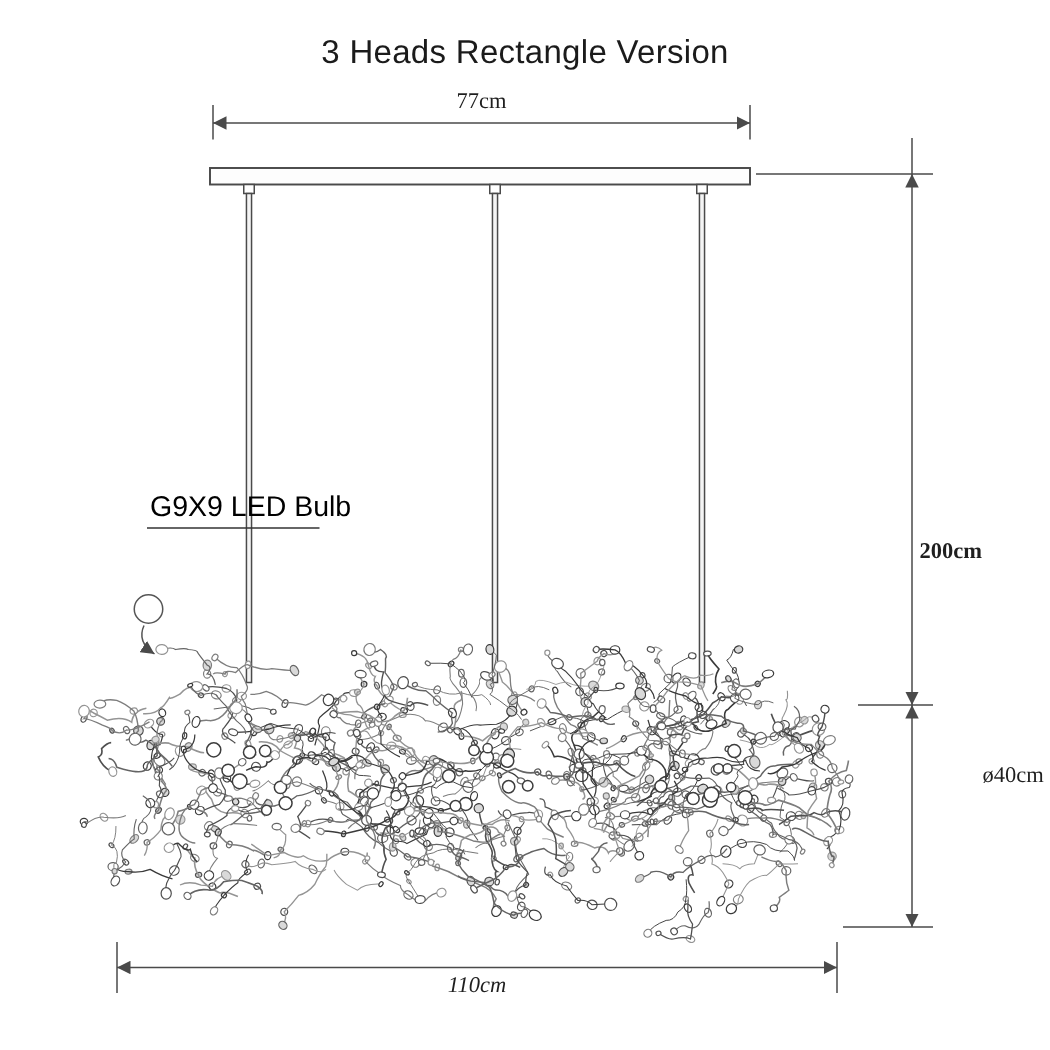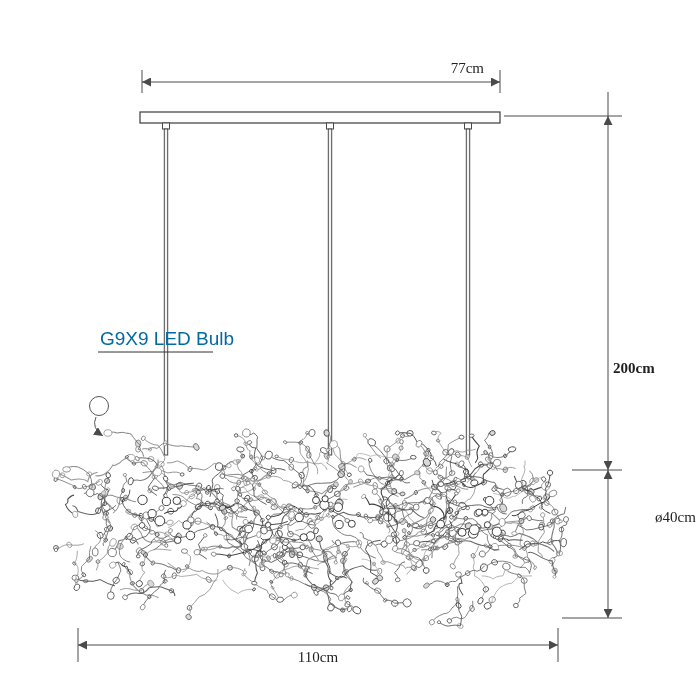--- a/index.html
+++ b/index.html
@@ -9,26 +9,26 @@
   }
   .art{position:absolute;left:0;top:0;}
   .title{
     position:absolute;top:22px;left:0;width:100%;text-align:center;
     font-size:22px;color:#1b1b1b;letter-spacing:.2px;
   }
   .dim{
     position:absolute;font-family:"Liberation Serif",serif;
     font-size:15px;color:#1f1f1f;white-space:nowrap;
   }
-  .dim-top{top:60px;left:126px;width:358px;text-align:right;}
+  .dim-top{top:60px;left:142px;width:358px;text-align:center;}
   .dim-right-1{top:360px;left:613px;font-weight:bold;}
   .dim-right-2{top:509px;left:611px;margin-left:44px;}
-  .dim-bottom{top:649px;left:78px;width:480px;text-align:center;}
+  .dim-bottom{top:649px;left:78px;width:480px;text-align:center;font-style:italic;}
   .ann{
-    position:absolute;font-size:19px;color:#0369a1;white-space:nowrap;
+    position:absolute;font-size:19px;color:#000000;white-space:nowrap;
   }
   .ann-1{top:328px;left:100px;}
   .ann-2{top:355px;left:100px;}
 </style>
 </head>
 <body>
 
 <div class="canvas">
 
   <svg class="art" width="700" height="700" viewBox="0 0 700 700">
@@ -1002,18 +1002,19 @@
         <circle cx="496.8" cy="531.7" r="4.6" fill="#ffffff" stroke="#3d3d3d" stroke-width="1"></circle>
         <circle cx="479.0" cy="512.3" r="3.2" fill="#ffffff" stroke="#3d3d3d" stroke-width="1"></circle>
         <circle cx="440.6" cy="524.1" r="4.0" fill="#ffffff" stroke="#3d3d3d" stroke-width="1"></circle>
         <circle cx="473.2" cy="533.3" r="4.9" fill="#ffffff" stroke="#3d3d3d" stroke-width="1"></circle>
         <circle cx="474.3" cy="529.7" r="4.9" fill="#ffffff" stroke="#3d3d3d" stroke-width="1"></circle>
         <circle cx="489.5" cy="500.7" r="4.3" fill="#ffffff" stroke="#3d3d3d" stroke-width="1"></circle>
         <circle cx="487.4" cy="524.8" r="3.1" fill="#ffffff" stroke="#3d3d3d" stroke-width="1"></circle>
       </g>
   </svg>
 
+  <div class="title">3 Heads Rectangle Version</div>
   <div class="dim dim-top">77cm</div>
   <div class="ann ann-1">G9X9 LED Bulb</div>
   <div class="dim dim-right-1">200cm</div>
   <div class="dim dim-right-2">ø40cm</div>
   <div class="dim dim-bottom">110cm</div>
 </div>
 
 </body></html>

